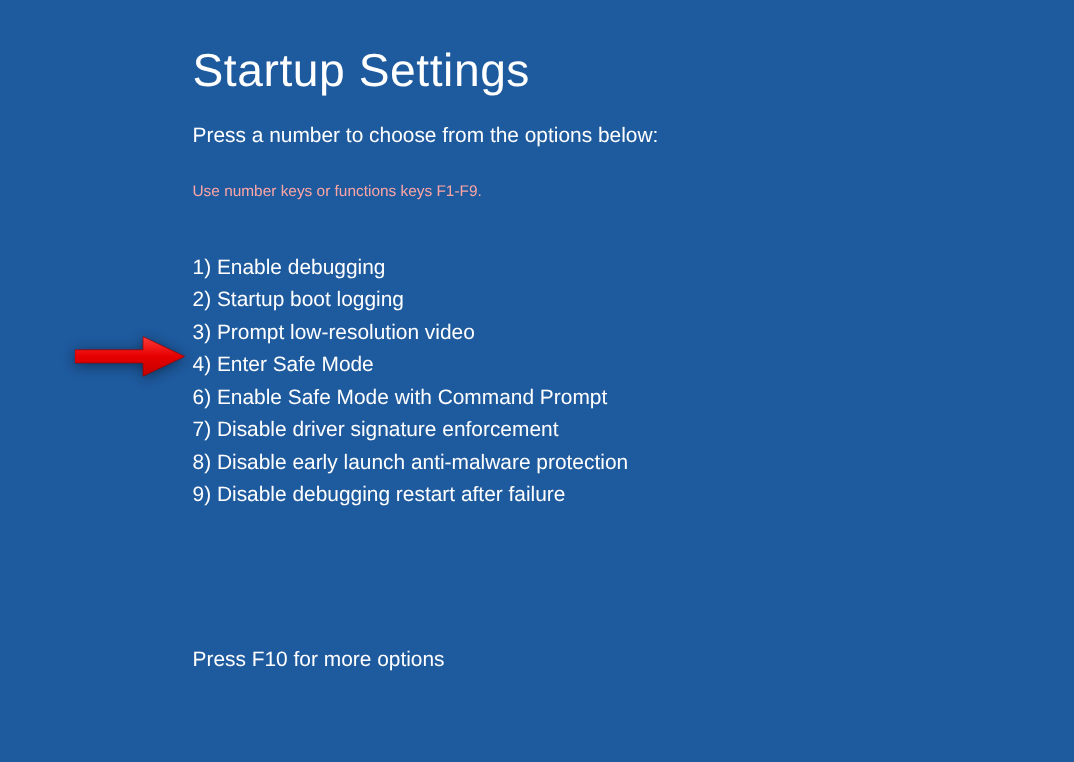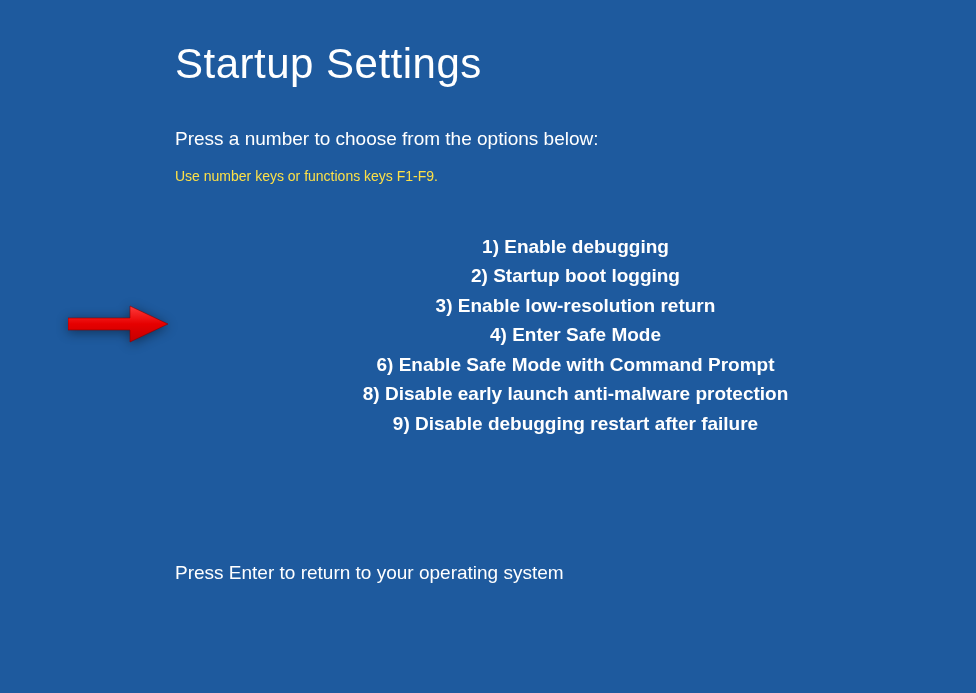--- a/index.html
+++ b/index.html
@@ -19,45 +19,44 @@
     }
 
     .container {
       padding: 40px 0 0 175px;
     }
 
     .page-title {
       font-size: 42px;
       font-weight: 300;
       letter-spacing: 0.5px;
-      margin-bottom: 40px;
+      margin-bottom: 25px;
     }
 
     .instruction-primary {
       font-size: 19px;
       font-weight: 300;
-      margin-bottom: 18px;
+      margin-bottom: 30px;
     }
 
     .instruction-secondary {
       font-size: 14px;
       font-weight: 300;
       margin-bottom: 48px;
-      color: #fde047;
+      color: #fca5a5;
     }
 
     .options-list {
       margin-bottom: 120px;
     }
 
     .option-item {
       font-size: 19px;
-      font-weight: 700;
+      font-weight: 400;
       line-height: 1.55;
-      text-align: center;
     }
 
     .footer-instructions {
       font-size: 19px;
       font-weight: 300;
       line-height: 1.55;
     }
 
     .highlight-arrow {
       position: absolute;
@@ -74,29 +73,30 @@
 <div class="container">
 
   <h1 class="page-title">Startup Settings</h1>
 
   <div class="instruction-primary">Press a number to choose from the options below:</div>
   <div class="instruction-secondary">Use number keys or functions keys F1-F9.</div>
 
   <div class="options-list">
     <div class="option-item"><span>1</span>) <span>Enable debugging</span></div>
     <div class="option-item"><span>2</span>) <span>Startup boot logging</span></div>
-    <div class="option-item"><span>3</span>) <span>Enable low-resolution return</span></div>
+    <div class="option-item"><span>3</span>) <span>Prompt low-resolution video</span></div>
     <div class="option-item"><span>4</span>) <span>Enter Safe Mode</span></div>
     <div class="option-item"><span>6</span>) <span>Enable Safe Mode with Command Prompt</span></div>
+    <div class="option-item"><span>7</span>) <span>Disable driver signature enforcement</span></div>
     <div class="option-item"><span>8</span>) <span>Disable early launch anti-malware protection</span></div>
     <div class="option-item"><span>9</span>) <span>Disable debugging restart after failure</span></div>
   </div>
 
   <div class="footer-instructions">
-    <div>Press Enter to return to your operating system</div>
+    <div>Press F10 for more options</div>
   </div>
 
 </div>
 
 <svg class="highlight-arrow" viewBox="0 0 100 40">
   <defs>
     <linearGradient id="arrowgrad" x1="0%" y1="0%" x2="0%" y2="100%">
       <stop offset="0%" stop-color="#ff3a3a"></stop>
       <stop offset="50%" stop-color="#e60000"></stop>
       <stop offset="100%" stop-color="#c40000"></stop>

